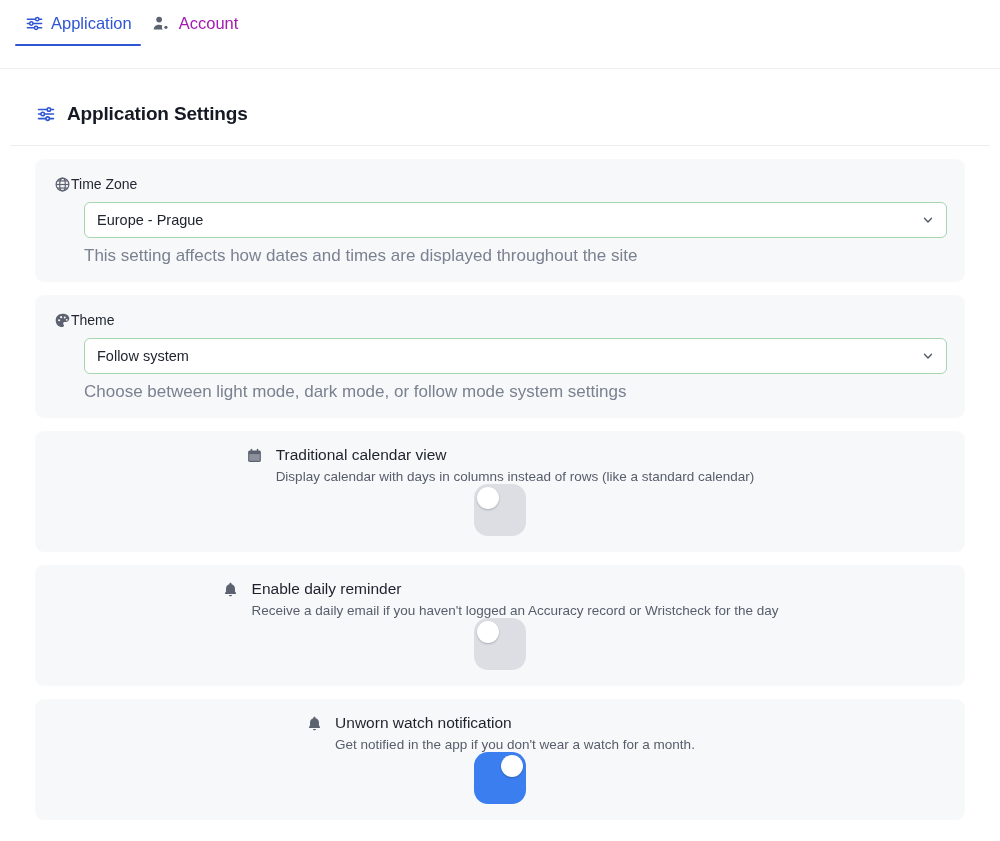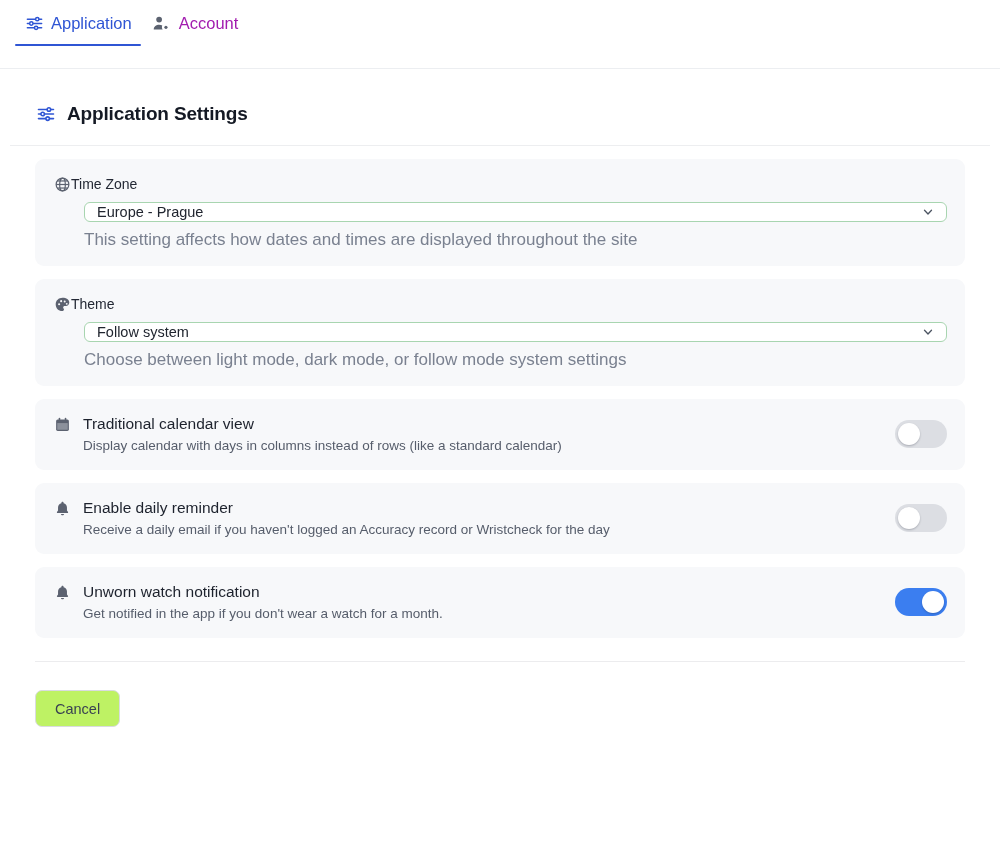--- a/index.html
+++ b/index.html
@@ -79,23 +79,23 @@
   }
   .card {
     background: #f7f8fa;
     border-radius: 9px;
     margin-bottom: 13px;
     padding: 16px 18px 16px 18px;
   }
   .card.toggle-card {
     display: flex;
     align-items: center;
-    justify-content: space-between;
     padding: 15px 18px 16px 18px;
     min-height: 71px;
+    flex-direction: column;
   }
 
   .row-icon {
     width: 18px;
     height: 18px;
     flex: 0 0 18px;
     display: inline-flex;
     align-items: center;
     justify-content: center;
     color: #5c6270;
@@ -109,21 +109,21 @@
     margin-bottom: 9px;
   }
   .field-label {
     font-size: 14px;
     color: #232834;
   }
   .field-body { padding-left: 31px; }
   .select-wrap { position: relative; }
   .select-box {
     width: 100%;
-    height: 20px;
+    height: 36px;
     background: #ffffff;
     border: 1px solid #a8d5b0;
     border-radius: 6px;
     display: flex;
     align-items: center;
     padding: 0 34px 0 12px;
     font-size: 14.5px;
     color: #20252f;
     cursor: pointer;
   }

